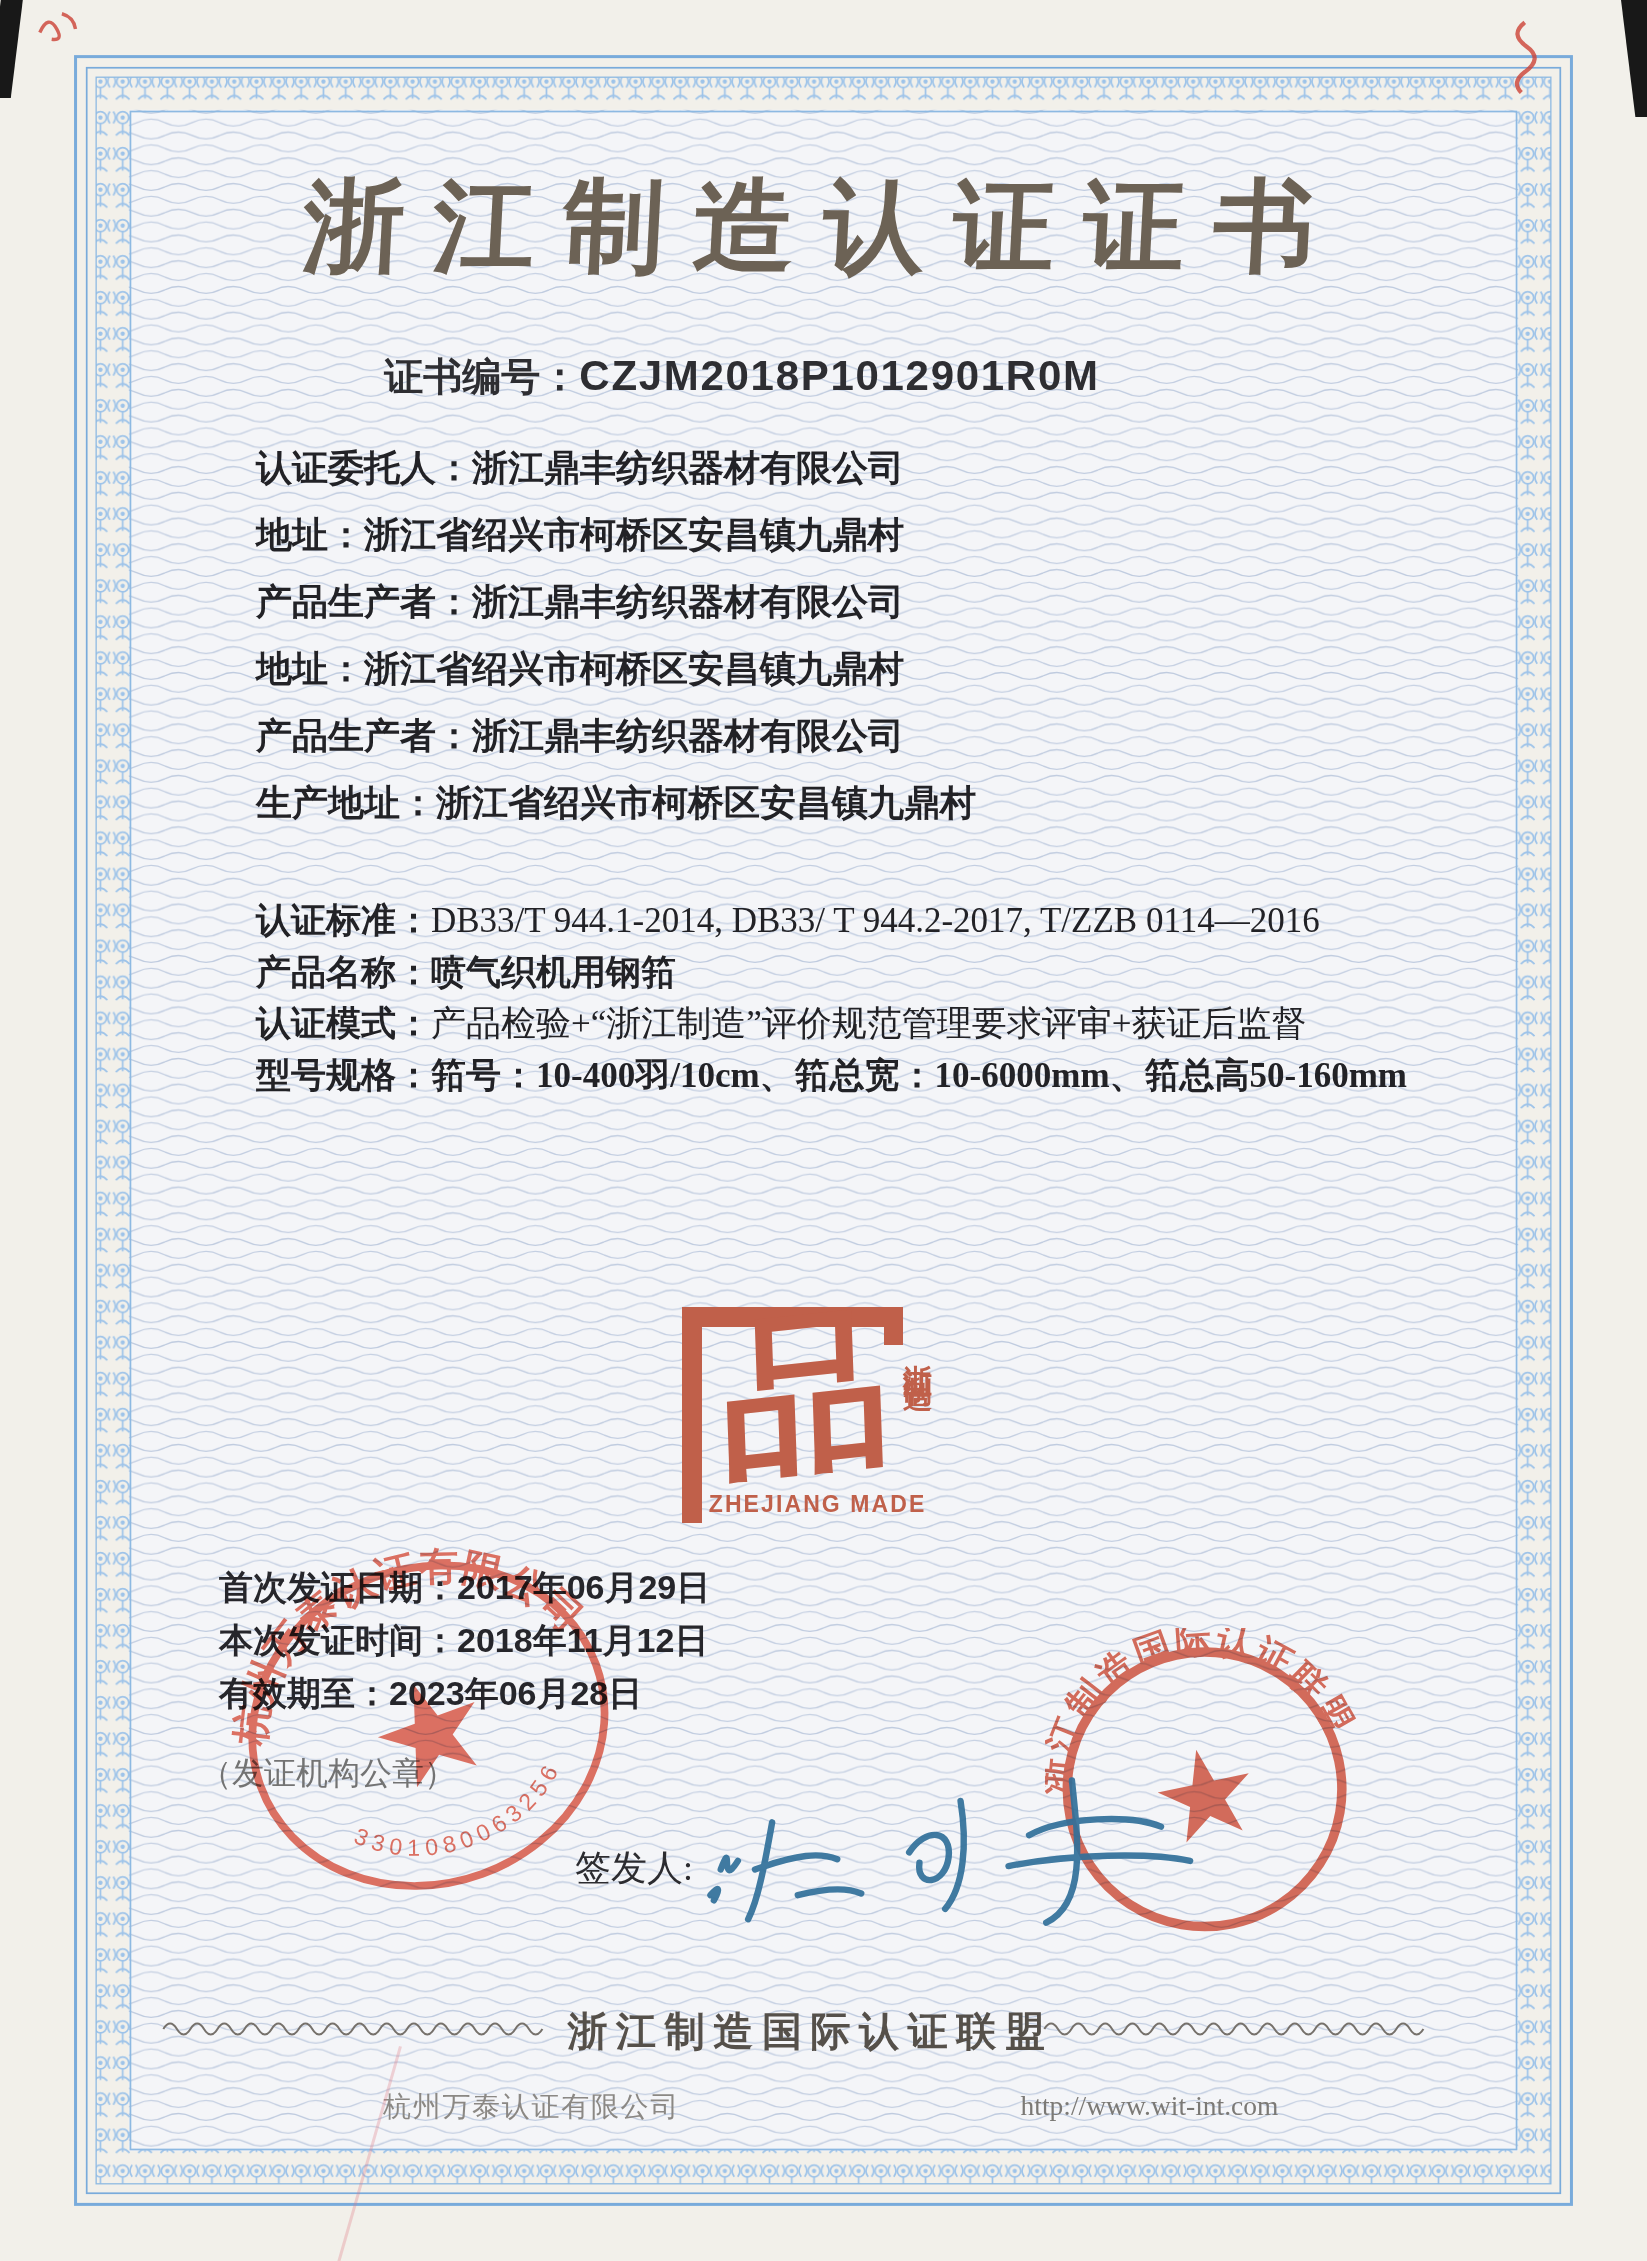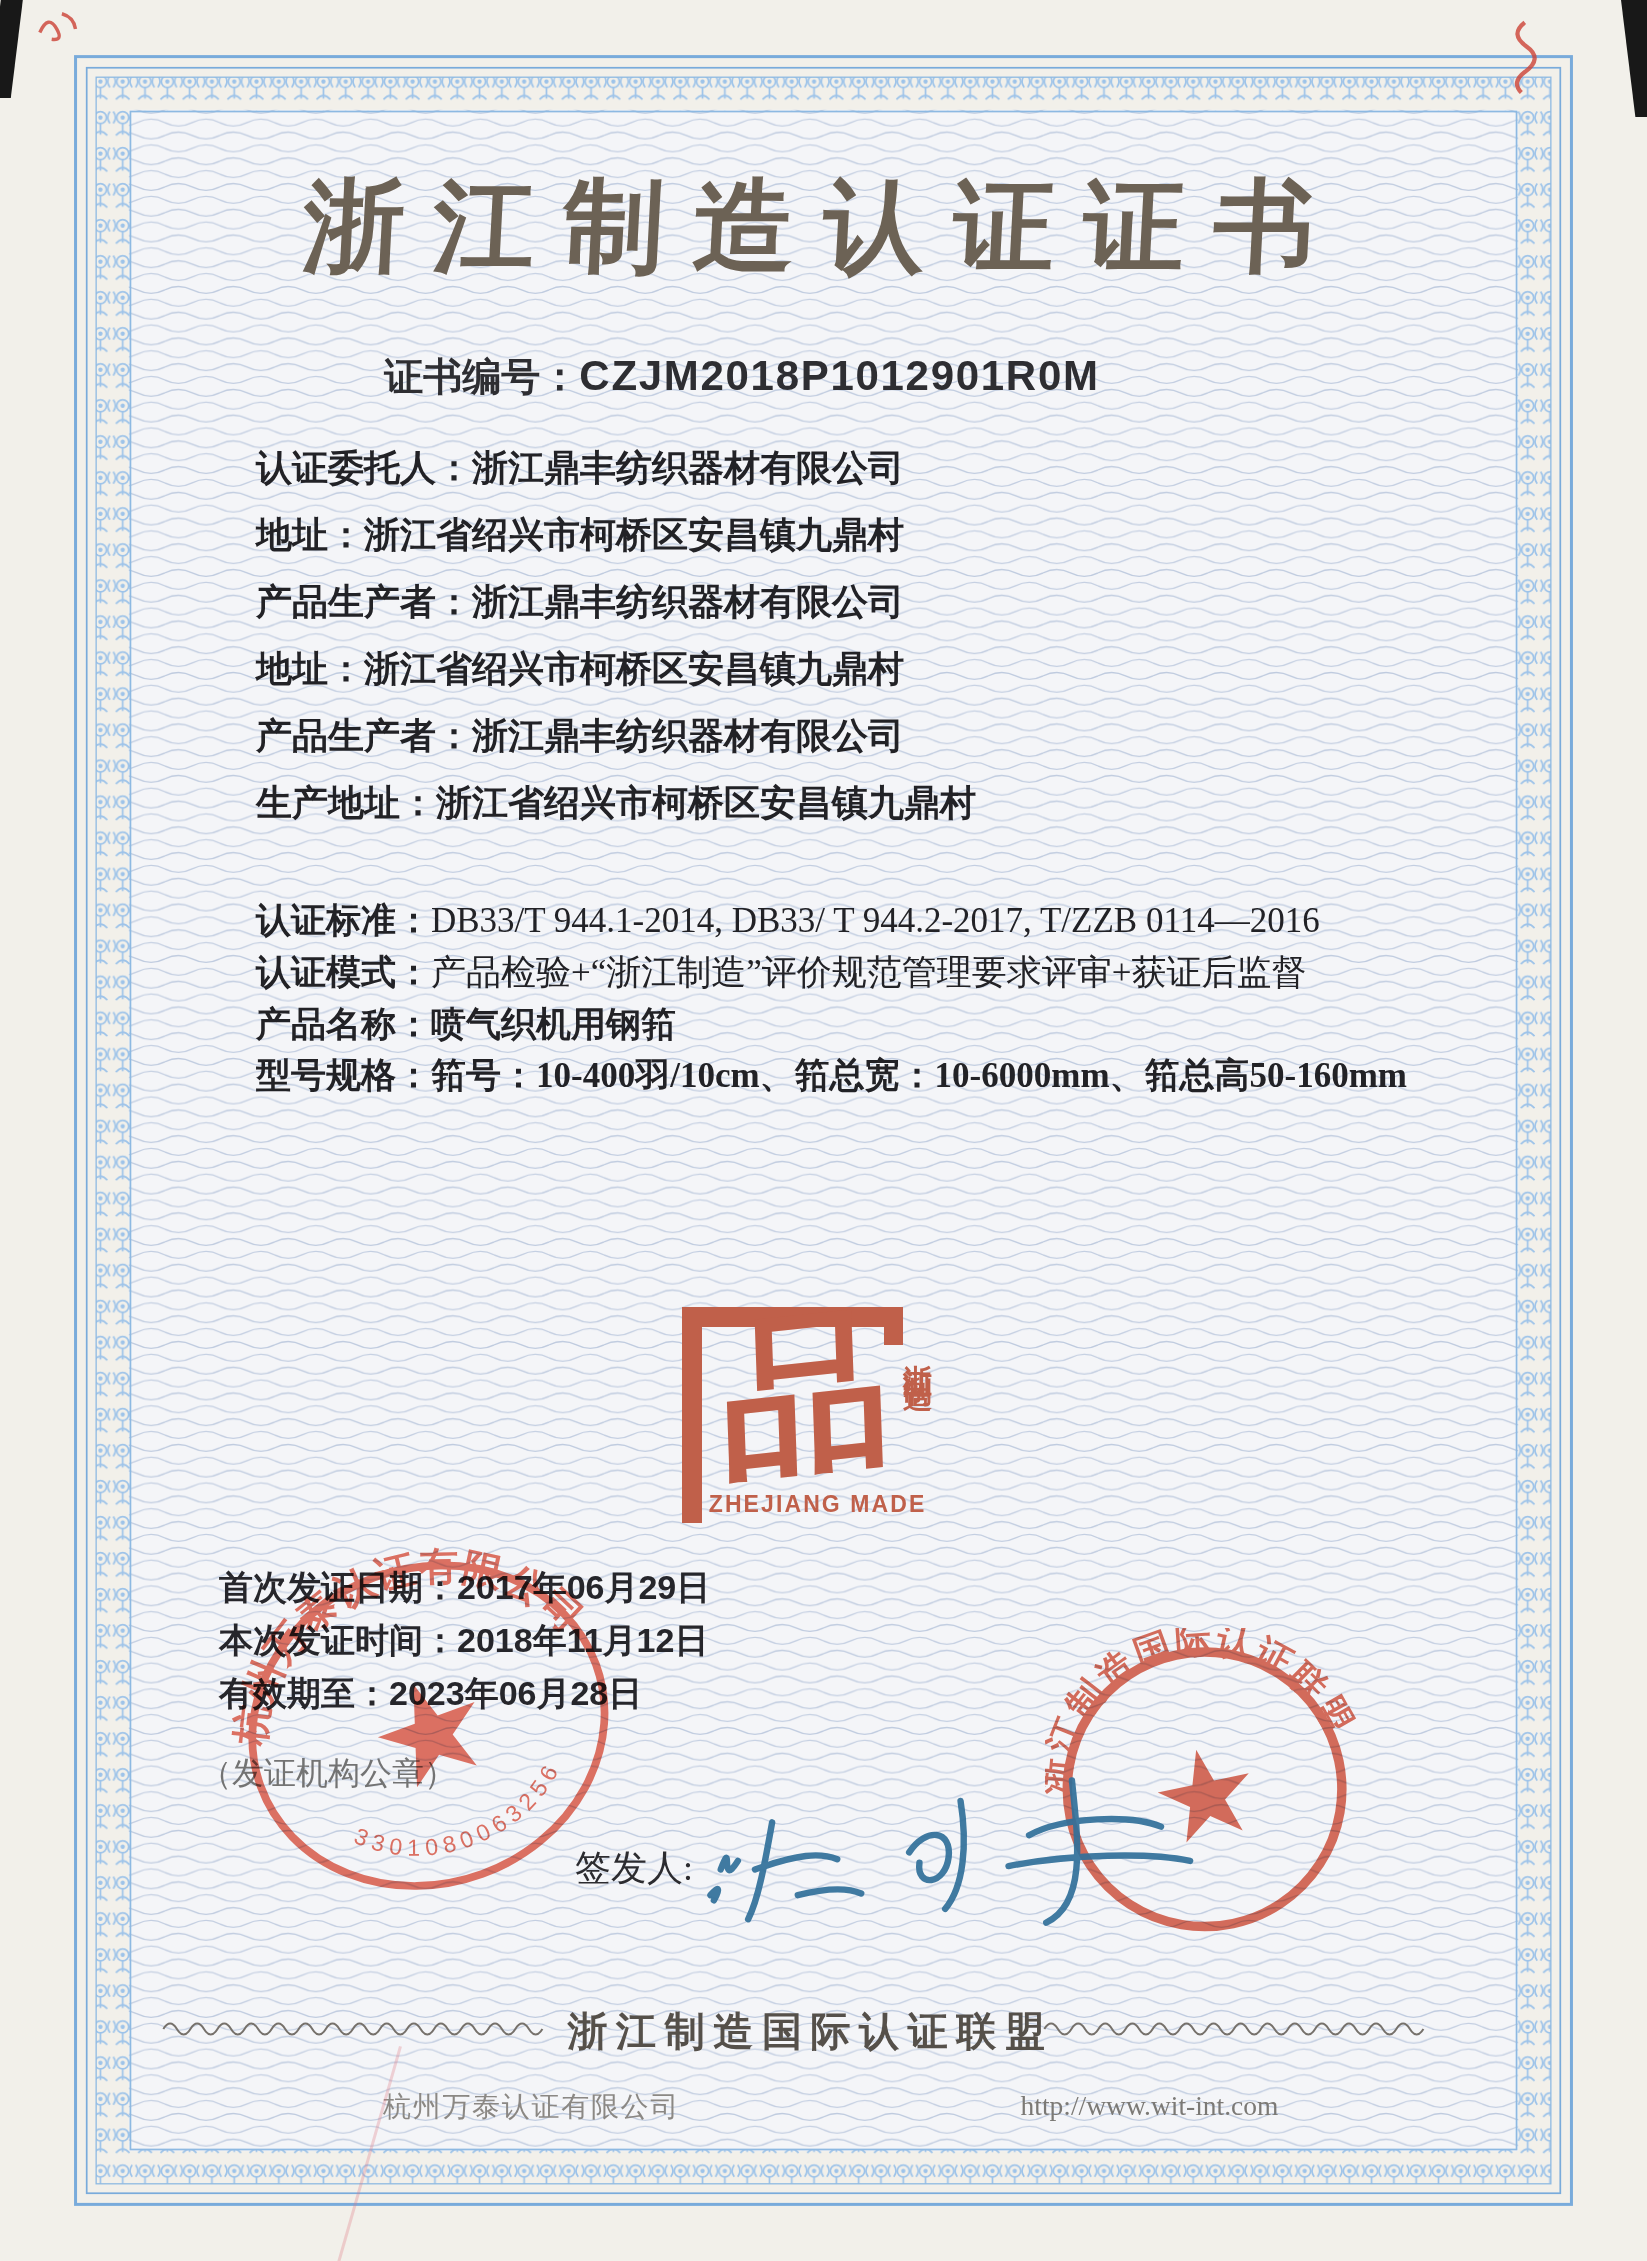--- a/index.html
+++ b/index.html
@@ -113,22 +113,22 @@
     <div class="pline"><span>认证委托人：</span><span>浙江鼎丰纺织器材有限公司</span></div>
     <div class="pline"><span>地址：</span><span>浙江省绍兴市柯桥区安昌镇九鼎村</span></div>
     <div class="pline"><span>产品生产者：</span><span>浙江鼎丰纺织器材有限公司</span></div>
     <div class="pline"><span>地址：</span><span>浙江省绍兴市柯桥区安昌镇九鼎村</span></div>
     <div class="pline"><span>产品生产者：</span><span>浙江鼎丰纺织器材有限公司</span></div>
     <div class="pline"><span>生产地址：</span><span>浙江省绍兴市柯桥区安昌镇九鼎村</span></div>
   </div>
 
   <div class="abs details">
     <div class="dline"><span class="lab">认证标准：</span><span class="val-serif">DB33/T 944.1-2014, DB33/ T 944.2-2017, T/ZZB 0114—2016</span></div>
+    <div class="dline"><span class="lab">产品名称：</span><span class="val-sans-b">喷气织机用钢筘</span></div>
     <div class="dline"><span class="lab">认证模式：</span><span class="val-serif">产品检验+“浙江制造”评价规范管理要求评审+获证后监督</span></div>
-    <div class="dline"><span class="lab">产品名称：</span><span class="val-sans-b">喷气织机用钢筘</span></div>
     <div class="dline"><span class="lab">型号规格：</span><span class="val-serif-b">筘号：10-400羽/10cm、筘总宽：10-6000mm、筘总高50-160mm</span></div>
   </div>
 
 
   <div class="abs logo">
     <div class="bar bar-top"></div>
     <div class="bar bar-left"></div>
     <div class="bar bar-stub"></div>
     <div class="mark">品</div>
     <div class="vtext">浙江制造</div>

